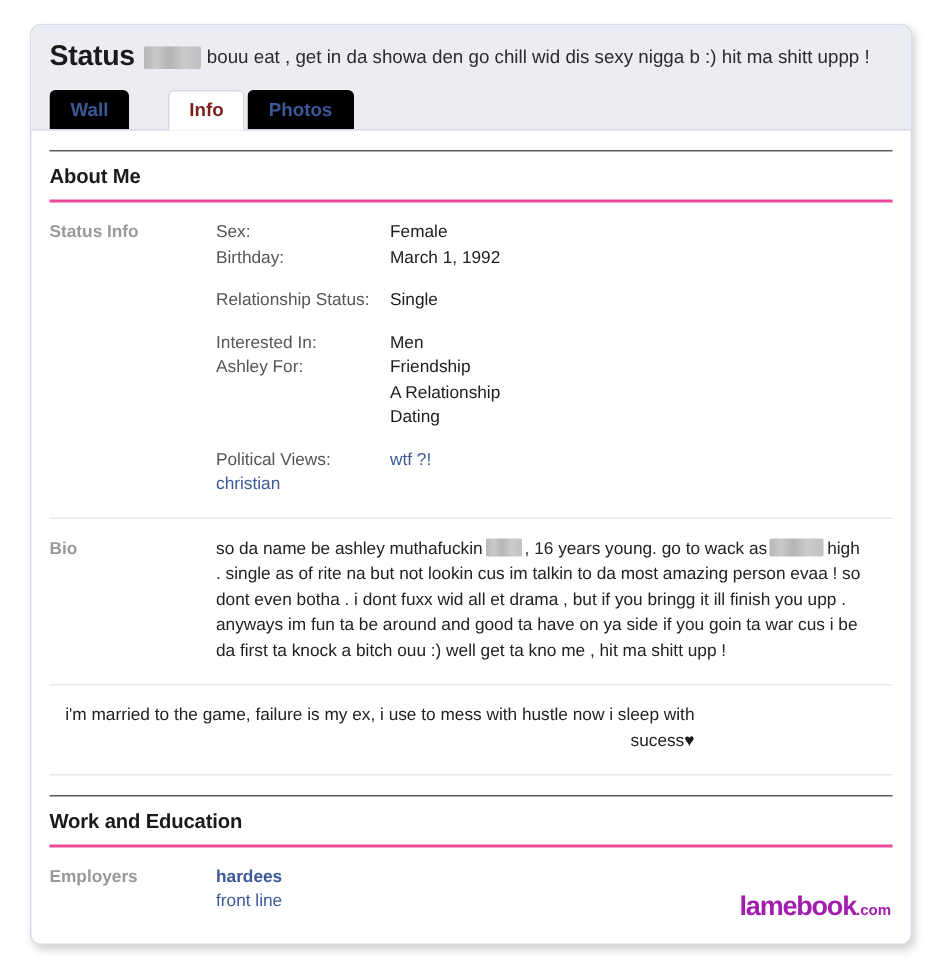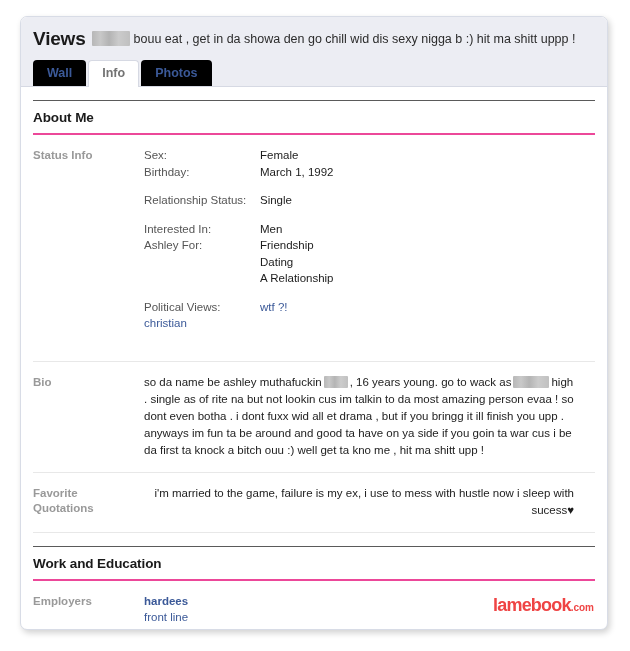--- a/index.html
+++ b/index.html
@@ -85,24 +85,25 @@
     padding: 5px 13px 6px 13px;
     margin-right: 2px;
     border-radius: 4px 4px 0 0;
     line-height: 14px;
     cursor: pointer;
     border: 1px solid transparent;
     border-bottom: none;
   }
   .tab.active {
     background: #ffffff;
-    color: #737373;
+    color: #7f1d1d;
     border-color: #d6d9e3;
     padding-bottom: 7px;
     margin-bottom: -1px;
+    margin-left: 24px;
   }
 
   
   .card-body {
     padding: 0 12px;
   }
 
   .section-head {
     font-size: 13.5px;
     font-weight: bold;
@@ -132,21 +133,21 @@
   }
   .row-content {
     flex: 1 1 auto;
     font-size: 11.5px;
     color: #222222;
     line-height: 16.5px;
   }
 
   
   .pair-group { margin-bottom: 12px; }
-  .pair-group:last-child { margin-bottom: 16px; }
+  .pair-group:last-child { margin-bottom: 0; }
   .pair {
     display: flex;
     line-height: 16.5px;
   }
   .pair-key {
     width: 116px;
     flex: 0 0 116px;
     color: #555555;
     font-size: 11.5px;
   }
@@ -189,39 +190,39 @@
     line-height: 16px;
     cursor: pointer;
   }
 
   
   .watermark {
     position: absolute;
     right: 13px;
     bottom: 12px;
     font-weight: bold;
-    color: #ef4444;
+    color: #a21caf;
     font-size: 18px;
     letter-spacing: -0.8px;
     line-height: 18px;
   }
   .watermark .dotcom {
     font-size: 10px;
     letter-spacing: 0;
     font-weight: bold;
   }
 </style>
 </head>
 <body>
 
 <div class="profile-card">
 
   <div class="header-band">
     <div class="name-line">
-      <span class="profile-name">Views</span><span class="redact name-redact"></span><span class="status-text">bouu eat , get in da showa den go chill wid dis sexy nigga b :) hit ma shitt uppp !</span>
+      <span class="profile-name">Status</span><span class="redact name-redact"></span><span class="status-text">bouu eat , get in da showa den go chill wid dis sexy nigga b :) hit ma shitt uppp !</span>
     </div>
 
     <div class="tab-row">
       <div class="tab">Wall</div>
       <div class="tab active">Info</div>
       <div class="tab">Photos</div>
     </div>
   </div>
 
   <div class="card-body">
@@ -252,22 +253,22 @@
 
         <div class="pair-group">
           <div class="pair">
             <div class="pair-key">Interested In:</div>
             <div class="pair-val">Men</div>
           </div>
           <div class="pair">
             <div class="pair-key">Ashley For:</div>
             <div class="pair-val">Friendship</div>
           </div>
+          <div class="pair-val list-extra">A Relationship</div>
           <div class="pair-val list-extra">Dating</div>
-          <div class="pair-val list-extra">A Relationship</div>
         </div>
 
         <div class="pair-group">
           <div class="pair">
             <div class="pair-key">Political Views:</div>
             <div class="pair-val link">wtf ?!</div>
           </div>
           <div class="pair">
             <div class="pair-val link">christian</div>
           </div>
@@ -277,24 +278,20 @@
     </div>
 
     <div class="info-row">
       <div class="row-label">Bio</div>
       <div class="row-content">
         <div class="bio-text"><span>so da name be ashley muthafuckin</span><span class="redact bio-1"></span><span>, 16 years young. go to wack as</span><span class="redact bio-2"></span><span>high . single as of rite na but not lookin cus im talkin to da most amazing person evaa ! so dont even botha . i dont fuxx wid all et drama , but if you bringg it ill finish you upp . anyways im fun ta be around and good ta have on ya side if you goin ta war cus i be da first ta knock a bitch ouu :) well get ta kno me , hit ma shitt upp !</span></div>
       </div>
     </div>
 
     <div class="info-row">
-      <div class="row-label">
-        <div>Favorite</div>
-        <div>Quotations</div>
-      </div>
       <div class="row-content">
         <div class="quote-text"><span>i'm married to the game, failure is my ex, i use to mess with hustle now i sleep with sucess</span><span class="heart">♥</span></div>
       </div>
     </div>
 
     <div class="section-head">Work and Education</div>
 
     <div class="info-row last">
       <div class="row-label">Employers</div>
       <div class="row-content">

